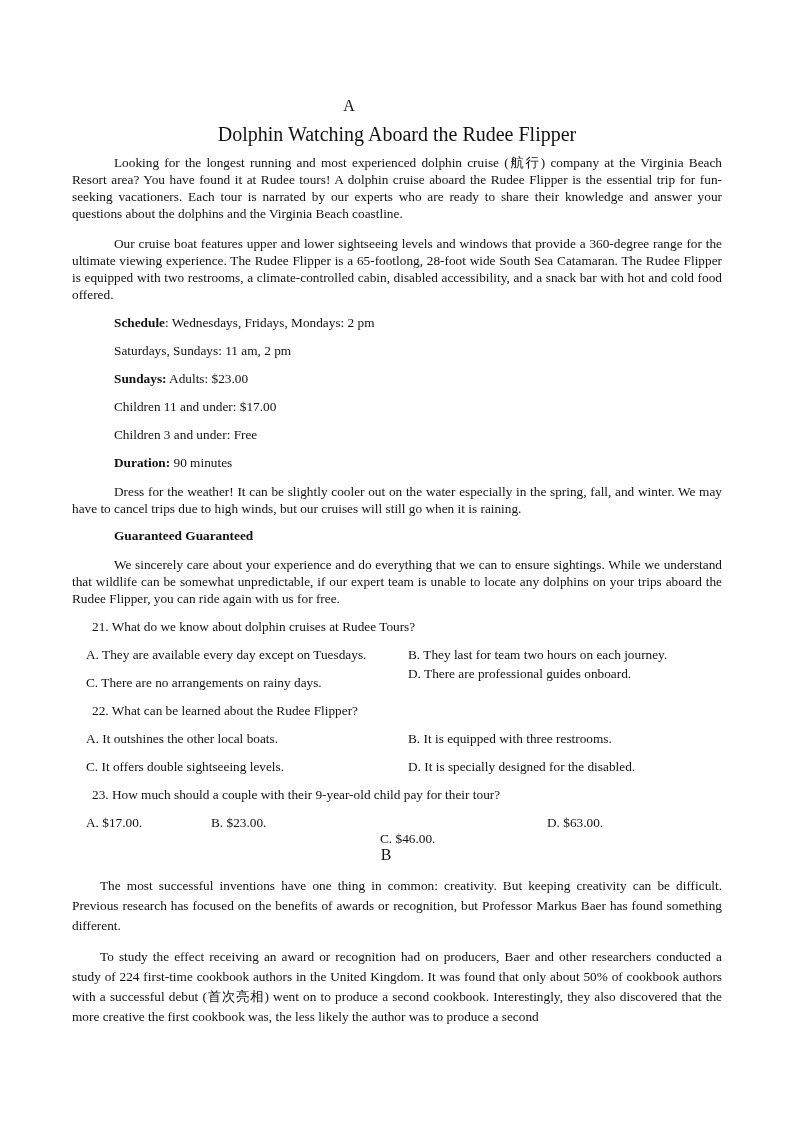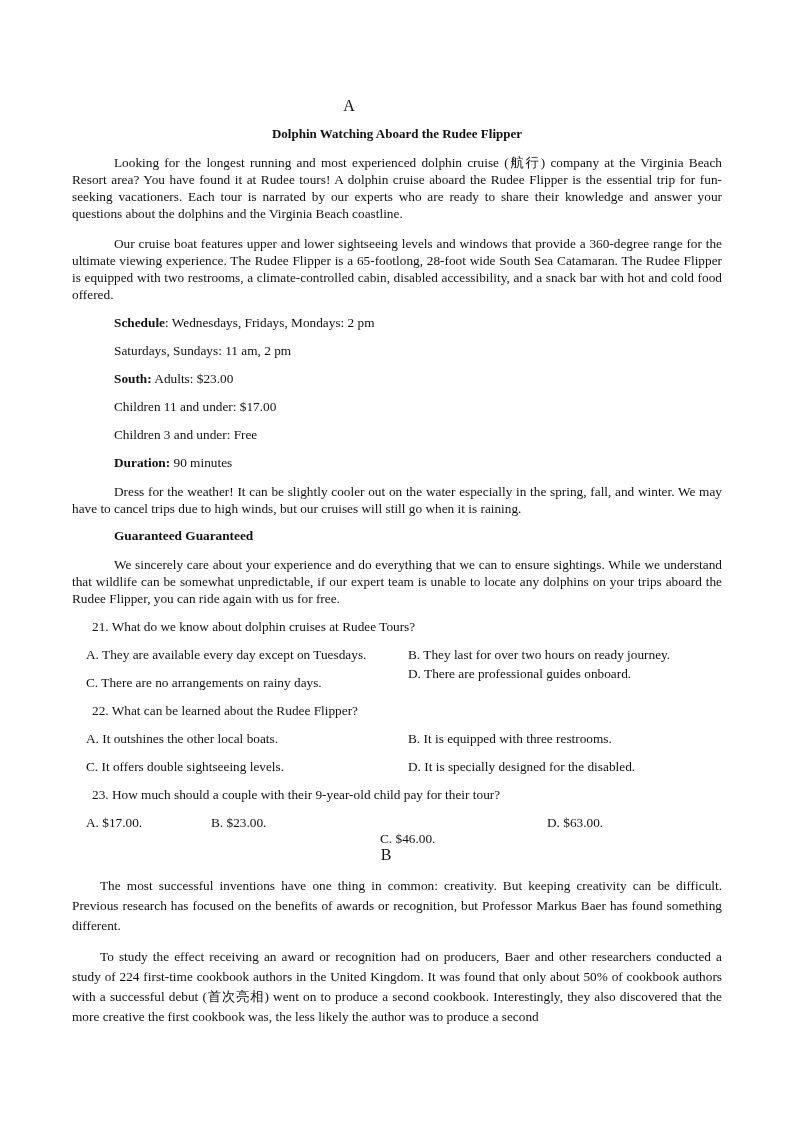--- a/index.html
+++ b/index.html
@@ -8,21 +8,21 @@
       font-family: "Liberation Serif", "DejaVu Serif", serif;
       color: #111111; font-size: 13.3px;
     }
     .page { position: absolute; left: 72px; top: 0; width: 650px; }
     .section-letter {
       position: absolute; left: 0; width: 554px; text-align: center;
       font-size: 16px; line-height: 18px;
     }
     .title {
       position: absolute; left: 0; width: 746px; text-align: center;
-      font-weight: bold; font-size: 13px; line-height: 16px;
+      font-weight: normal; font-size: 20px; line-height: 16px;
     }
     .para {
       position: absolute; left: 0; width: 650px; text-align: justify;
       line-height: 17px; text-indent: 42px; margin: 0;
     }
     .para.b { line-height: 20px; text-indent: 28px; }
     .line { position: absolute; left: 42px; white-space: nowrap; line-height: 16px; }
     .bold { font-weight: bold; }
     .q { position: absolute; left: 20px; white-space: nowrap; line-height: 16px; }
     .opt { position: absolute; white-space: nowrap; line-height: 16px; }
@@ -33,32 +33,32 @@
 <div class="page">
 
   <div class="section-letter" style="top:97px;">A</div>
   <div class="title" style="top:126px; left:-72px; width:794px;">Dolphin Watching Aboard the Rudee Flipper</div>
 
   <p class="para" style="top:154px;">Looking for the longest running and most experienced dolphin cruise (航行) company at the Virginia Beach Resort area? You have found it at Rudee tours! A dolphin cruise aboard the Rudee Flipper is the essential trip for fun-seeking vacationers. Each tour is narrated by our experts who are ready to share their knowledge and answer your questions about the dolphins and the Virginia Beach coastline.</p>
   <p class="para" style="top:235px;">Our cruise boat features upper and lower sightseeing levels and windows that provide a 360-degree range for the ultimate viewing experience. The Rudee Flipper is a 65-footlong, 28-foot wide South Sea Catamaran. The Rudee Flipper is equipped with two restrooms, a climate-controlled cabin, disabled accessibility, and a snack bar with hot and cold food offered.</p>
 
   <div class="line" style="top:315px;"><span class="bold">Schedule</span><span>: Wednesdays, Fridays, Mondays: 2 pm</span></div>
   <div class="line" style="top:343px;">Saturdays, Sundays: 11 am, 2 pm</div>
-  <div class="line" style="top:371px;"><span class="bold">South:</span><span> Adults: $23.00</span></div>
+  <div class="line" style="top:371px;"><span class="bold">Sundays:</span><span> Adults: $23.00</span></div>
   <div class="line" style="top:399px;">Children 11 and under: $17.00</div>
   <div class="line" style="top:427px;">Children 3 and under: Free</div>
   <div class="line" style="top:455px;"><span class="bold">Duration:</span><span> 90 minutes</span></div>
 
   <p class="para" style="top:483px;">Dress for the weather! It can be slightly cooler out on the water especially in the spring, fall, and winter. We may have to cancel trips due to high winds, but our cruises will still go when it is raining.</p>
   <div class="line bold" style="top:528px;">Guaranteed Guaranteed</div>
   <p class="para" style="top:556px;">We sincerely care about your experience and do everything that we can to ensure sightings. While we understand that wildlife can be somewhat unpredictable, if our expert team is unable to locate any dolphins on your trips aboard the Rudee Flipper, you can ride again with us for free.</p>
 
   <div class="q" style="top:619px; left:20px;">21. What do we know about dolphin cruises at Rudee Tours?</div>
   <div class="opt" style="top:647px; left:14px;">A. They are available every day except on Tuesdays.</div>
-  <div class="opt" style="top:647px; left:336px;">B. They last for over two hours on ready journey.</div>
+  <div class="opt" style="top:647px; left:336px;">B. They last for team two hours on each journey.</div>
   <div class="opt" style="top:675px; left:14px;">C. There are no arrangements on rainy days.</div>
   <div class="opt" style="top:648px; left:336px;margin-top:18px;">D. There are professional guides onboard.</div>
 
   <div class="q" style="top:703px; left:20px;">22. What can be learned about the Rudee Flipper?</div>
   <div class="opt" style="top:731px; left:14px;">A. It outshines the other local boats.</div>
   <div class="opt" style="top:731px; left:336px;text-align:center;">B. It is equipped with three restrooms.</div>
   <div class="opt" style="top:759px; left:14px;">C. It offers double sightseeing levels.</div>
   <div class="opt" style="top:759px; left:336px;">D. It is specially designed for the disabled.</div>
 
   <div class="q" style="top:787px; left:20px;">23. How much should a couple with their 9-year-old child pay for their tour?</div>

